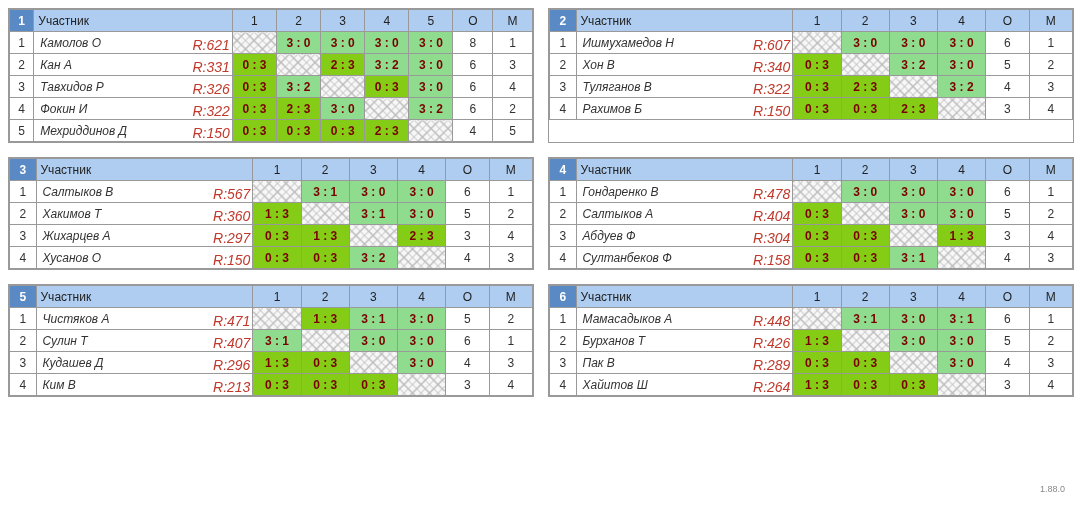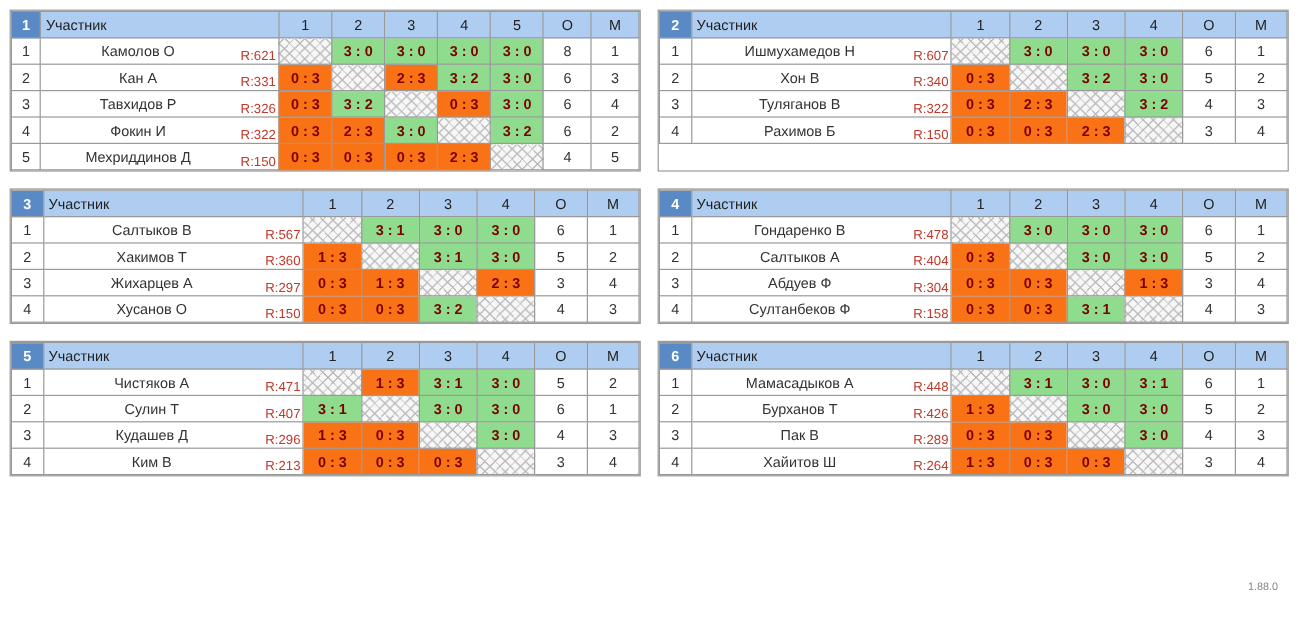--- a/index.html
+++ b/index.html
@@ -33,46 +33,47 @@
   th {
     background: #aecdf0;
     font-weight: normal;
     color: #222;
   }
   .idx-col { width: 22px; }
   .name-col { width: 180px; text-align: left; }
   .score-col { width: 40px; }
   .om-col { width: 36px; }
   td.name {
-    text-align: center;
+    text-align: left;
     position: relative;
     padding-left: 6px;
     padding-right: 42px;
     white-space: nowrap;
     overflow: hidden;
+    font-style: italic;
   }
   .rating {
     position: absolute;
     right: 2px;
     bottom: 0;
-    font-size: 11px;
+    font-size: 14px;
     color: #c0392b;
   }
   td.diag {
     background-image: repeating-linear-gradient(45deg, #bbb 0 1px, transparent 1px 6px),
                       repeating-linear-gradient(-45deg, #bbb 0 1px, transparent 1px 6px);
     background-color: #f7f7f7;
   }
   td.win {
     background: #8fdc8f;
     color: #7a0000;
     font-weight: bold;
   }
   td.loss {
-    background: #f97316;
+    background: #84cc16;
     color: #7a0000;
     font-weight: bold;
   }
   .corner {
     background: #5a8ac6;
     color: #fff;
     font-weight: bold;
   }
   .version {
     position: absolute;

